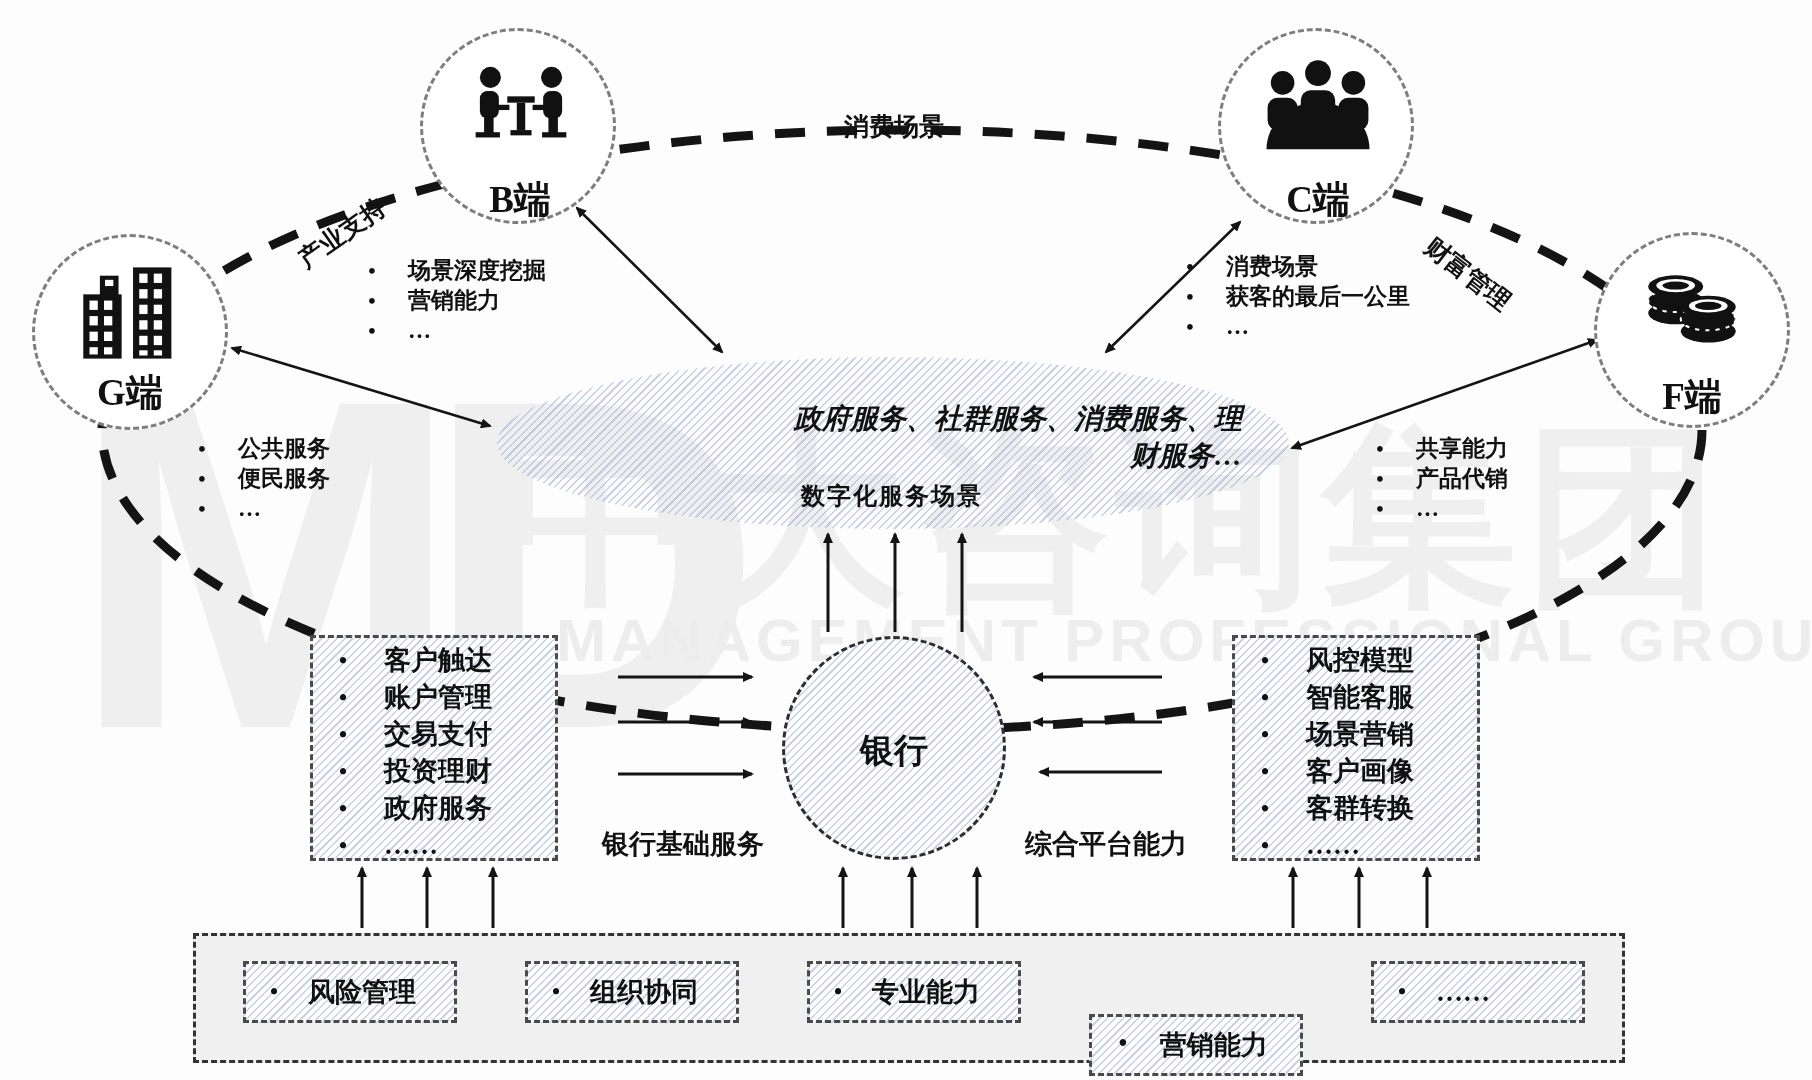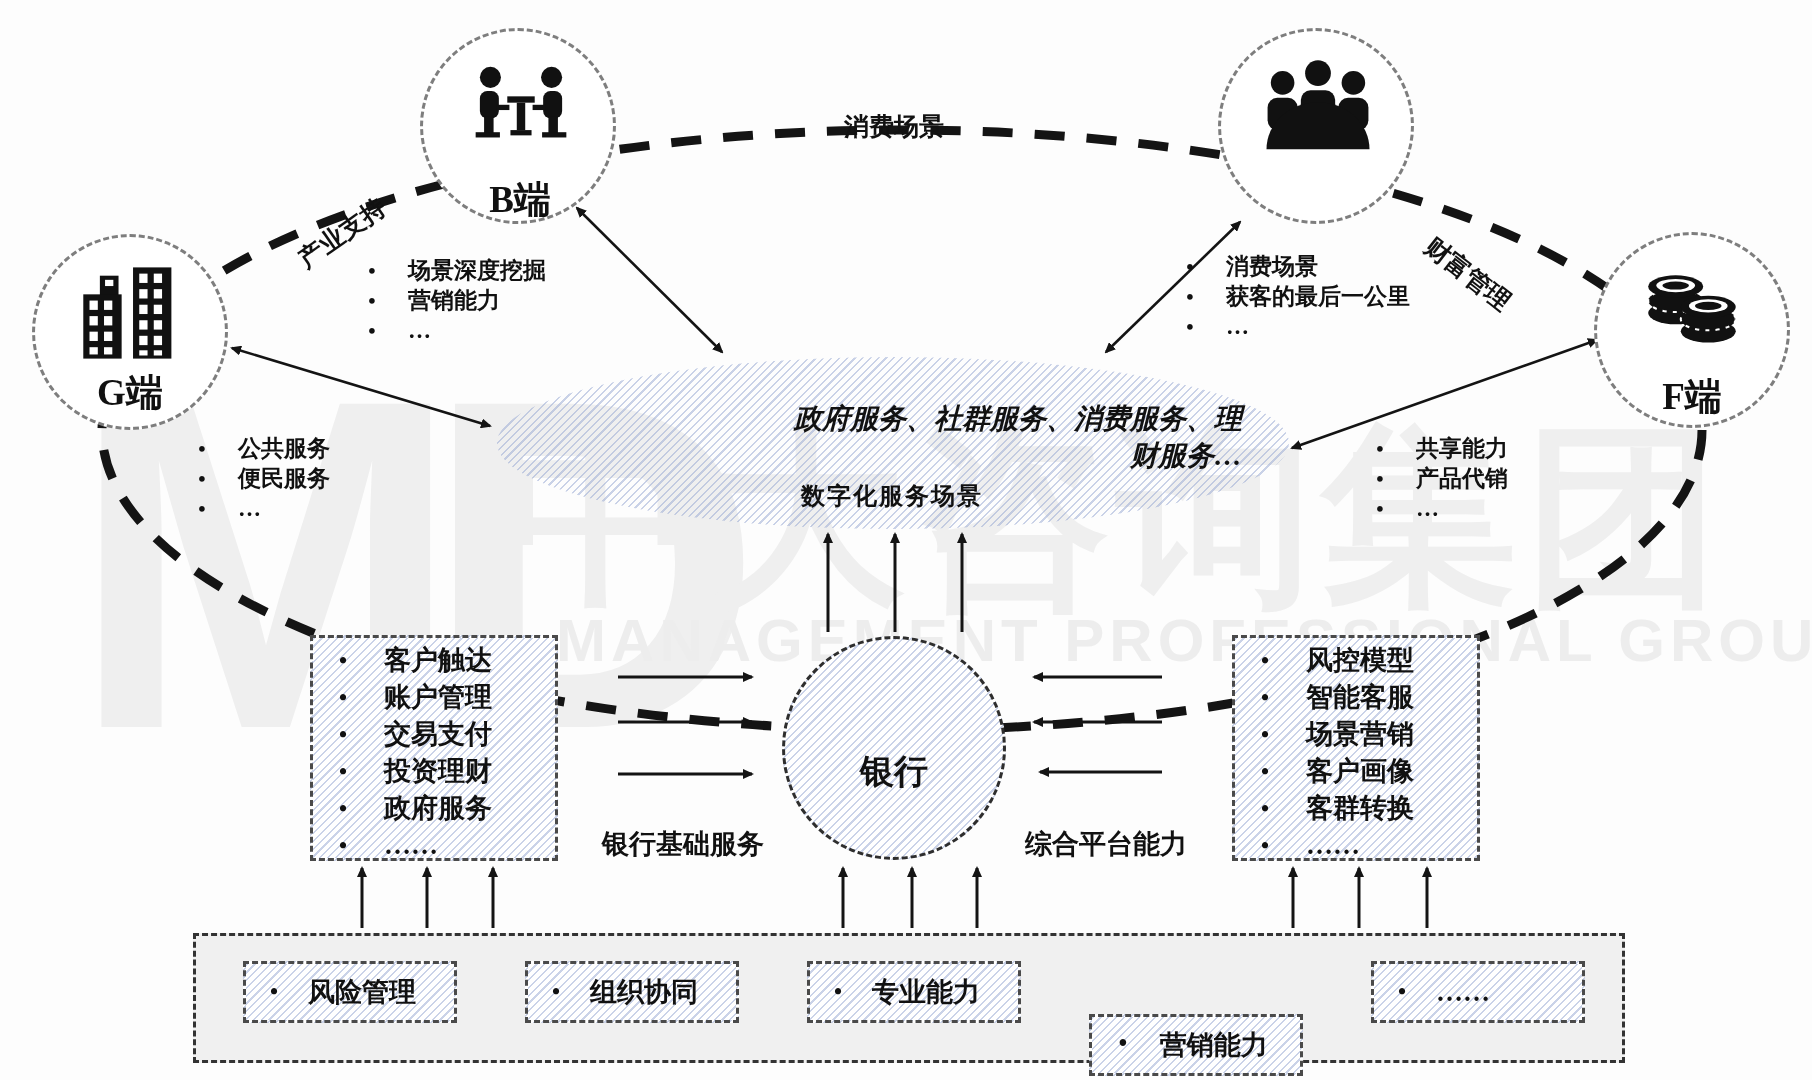--- a/index.html
+++ b/index.html
@@ -123,20 +123,21 @@
     <svg class="icon abs" style="left:38px;top:28px;" width="118" height="97" viewBox="0 0 110 90" fill="#111">
       <circle cx="22" cy="22" r="11"></circle>
         <circle cx="55" cy="13" r="12"></circle>
         <circle cx="88" cy="22" r="11"></circle>
       <rect x="8" y="36" width="28" height="30" rx="9"></rect>
       <rect x="74" y="36" width="28" height="30" rx="9"></rect>
       <rect x="39" y="29" width="32" height="22" rx="9"></rect>
       <path d="M7,84 a48,44 0 0 1 96,0 z"></path>
     </svg>
   </div>
+  <div class="abs txt node-label" style="left:1318px;top:175px;">C端</div>
   <div class="abs txt blist" style="left:1176px;top:252px;">
     <div class="row">
         <span>消费场景</span>
       </div>
     <div class="row">
         <span>获客的最后一公里</span>
       </div>
     <div class="row">
         <span>…</span>
       </div>
@@ -215,21 +216,21 @@
   <div class="abs txt edge-label" style="left:342px;top:233px;transform:translate(-50%,-50%) rotate(-35deg);">产业支持</div>
   <div class="abs txt edge-label" style="left:894px;top:126px;transform:translate(-50%,-50%);">消费场景</div>
   <div class="abs txt edge-label" style="left:1468px;top:274px;transform:translate(-50%,-50%) rotate(38deg);">财富管理</div>
 
   <div class="abs shape scen-ellipse hatch" style="left:497px;top:357px;"></div>
   <div class="abs txt scen-line" style="left:892px;top:400px;">政府服务、社群服务、消费服务、理</div>
   <div class="abs txt scen-line" style="left:892px;top:437px;">财服务…</div>
   <div class="abs txt scen-title" style="left:892px;top:480px;">数字化服务场景</div>
 
   <div class="abs shape bank-circle hatch" style="left:782px;top:636px;"></div>
-  <div class="abs txt bank-label" style="left:894px;top:728px;margin-top:21px;">银行</div>
+  <div class="abs txt bank-label" style="left:894px;top:728px;">银行</div>
 
   <div class="abs shape side-box hatch" style="left:310px;top:635px;"></div>
   <div class="abs txt boxlist" style="left:330px;top:642px;">
     <div class="row">
         <span>客户触达</span>
       </div>
     <div class="row">
         <span>账户管理</span>
       </div>
     <div class="row">

